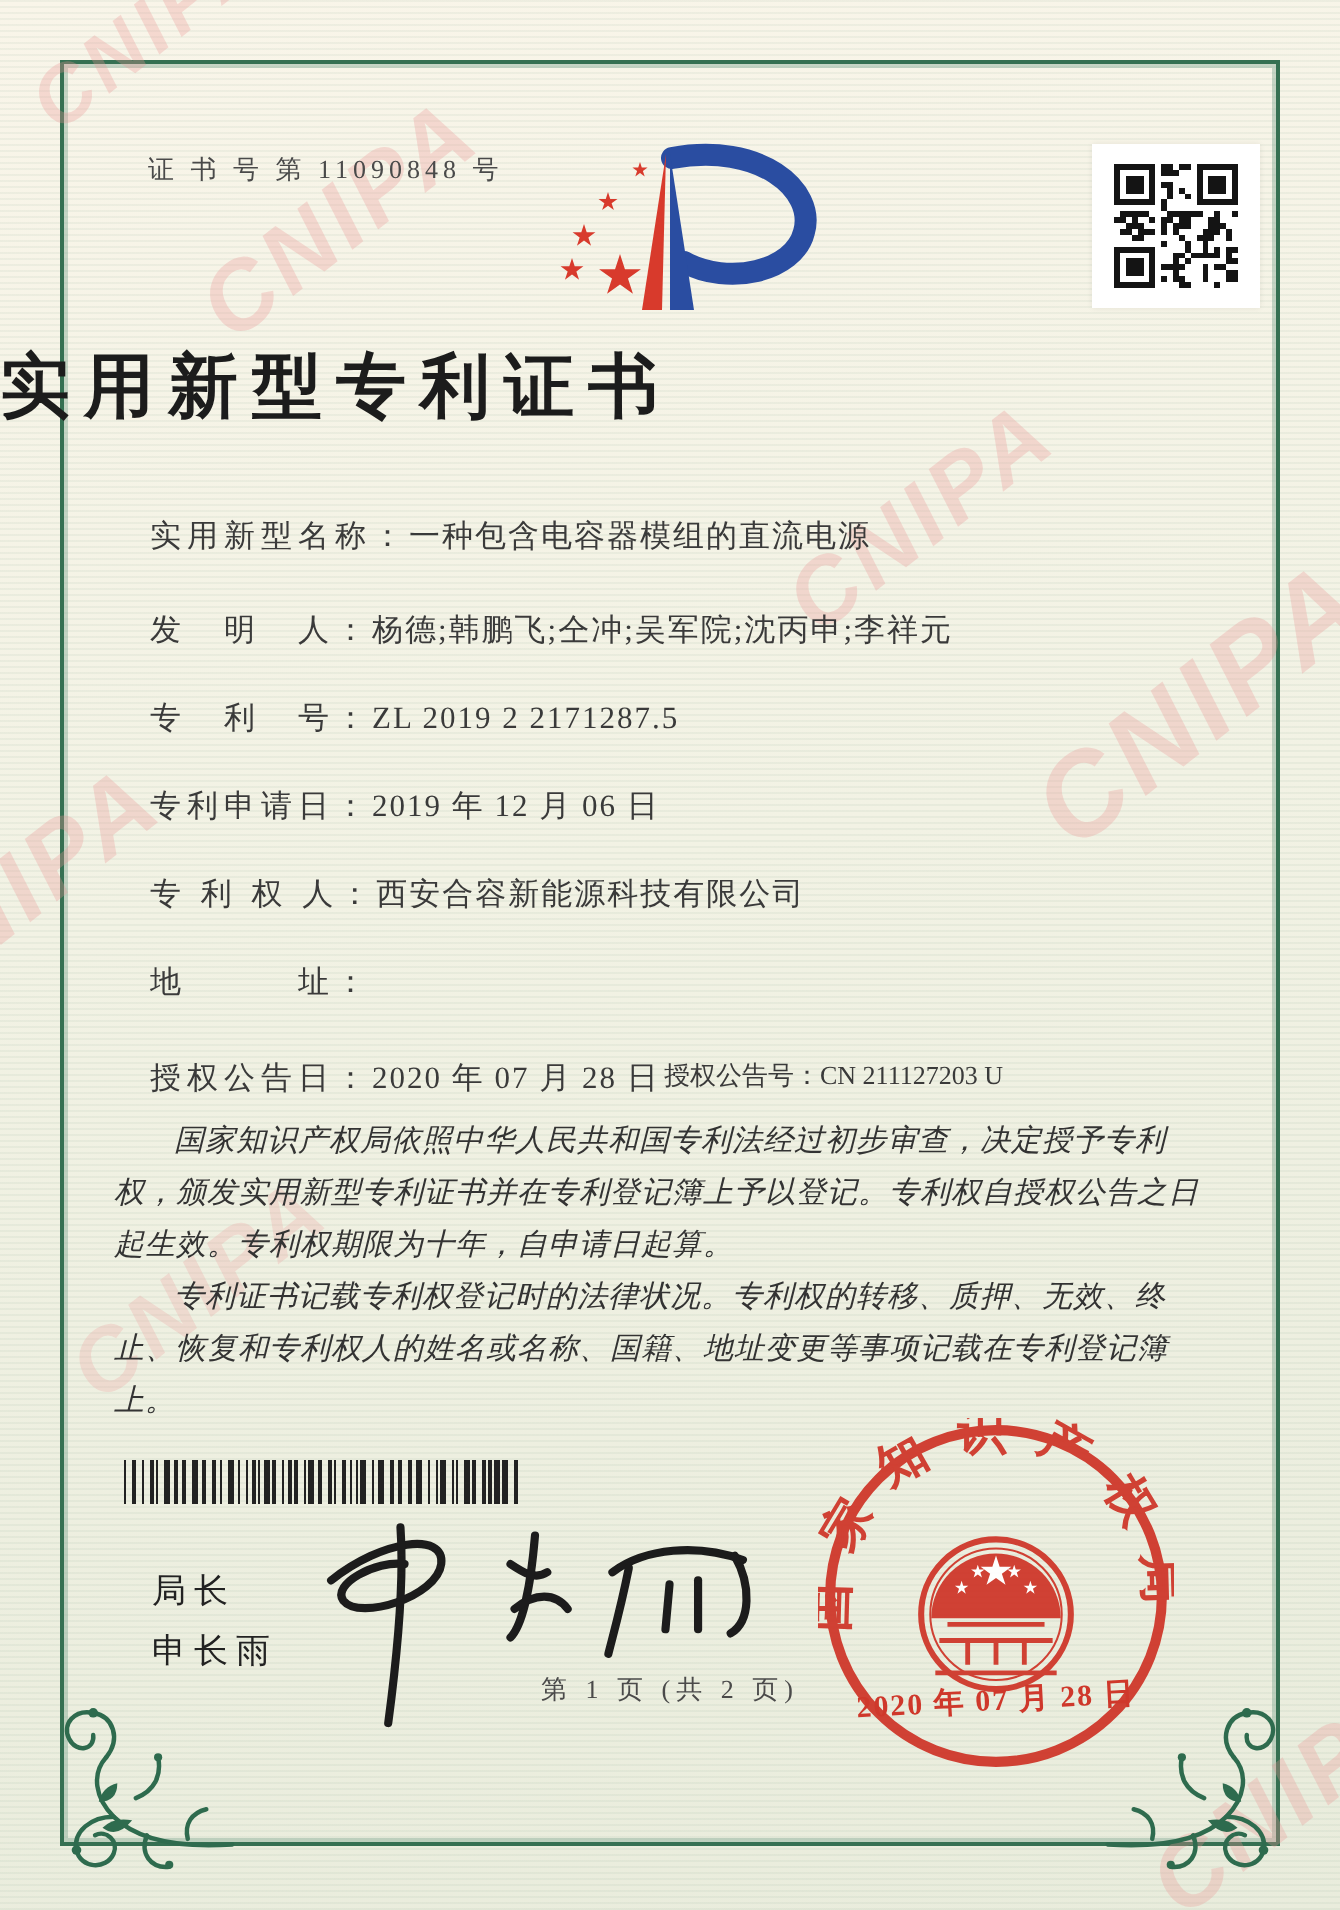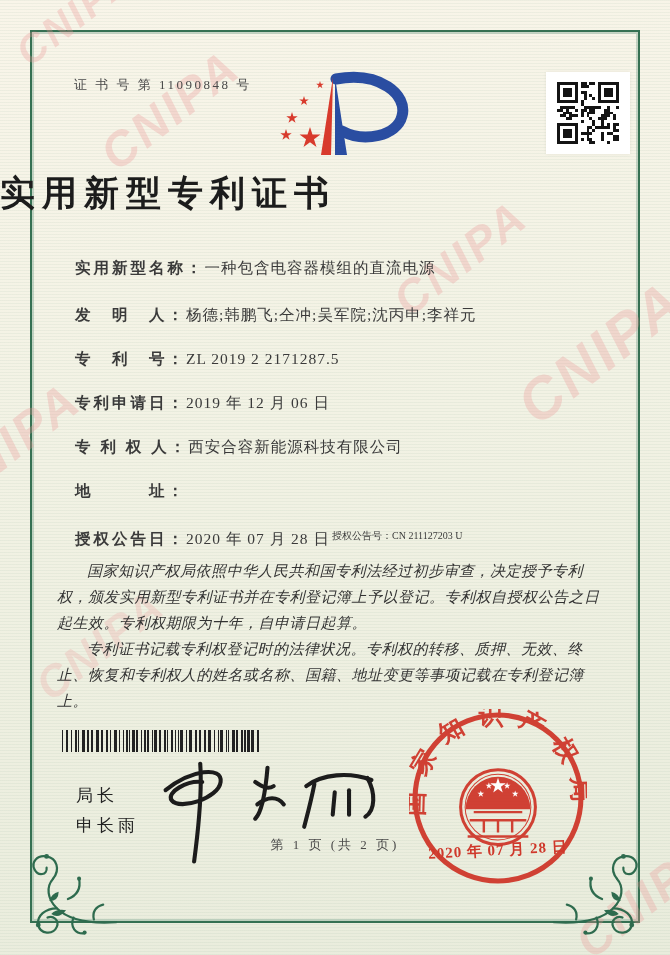--- a/index.html
+++ b/index.html
@@ -15,25 +15,25 @@
     transform:translate(-50%,-50%) rotate(-38deg);white-space:nowrap;}
   .content{position:absolute;inset:0;z-index:4;}
   .cert-no{position:absolute;left:74px;top:76px;font-size:13px;letter-spacing:2.5px;color:#4a4a4a;}
   .logo{position:absolute;left:252px;top:70px;width:170px;height:92px;}
   .qr-box{position:absolute;left:546px;top:72px;width:84px;height:82px;background:#fff;
     box-shadow:0 0 3px rgba(0,0,0,.08);}
   .qr-box svg{display:block;margin:10px auto 0;}
   .title{position:absolute;left:0;right:0;top:170px;text-align:left;font-size:35px;
     font-weight:bold;letter-spacing:7px;color:#1c1c1c;}
   .fld{position:absolute;left:75px;font-size:15.5px;color:#3a3a3a;white-space:nowrap;}
-  .fld .lbl{letter-spacing:3px;font-weight:bold;}
+  .fld .lbl{letter-spacing:3px;}
   .fld .val{letter-spacing:1px;}
   .fld.addr{white-space:normal;display:flex;}
   .fld.addr .val{display:inline-block;width:452px;line-height:23px;vertical-align:top;}
-  .fld2{position:absolute;left:332px;font-size:10px;white-space:nowrap;}
+  .fld2{position:absolute;left:332px;font-size:13px;white-space:nowrap;}
   .paras{position:absolute;left:57px;right:57px;top:558px;}
   .paras p{margin:0;text-indent:2em;font-size:15px;line-height:26px;letter-spacing:.5px;
     color:#333;font-style:italic;}
   .barcode{position:absolute;left:62px;top:730px;}
   .signer-title{position:absolute;left:76px;top:784px;font-size:17px;letter-spacing:4px;color:#222;}
   .signer-name{position:absolute;left:76px;top:814px;font-size:17px;letter-spacing:4px;color:#222;}
   .signature{position:absolute;left:135px;top:750px;}
   .seal{position:absolute;left:409px;top:709px;width:178px;height:178px;z-index:6;opacity:.95;}
   .seal-date{position:absolute;left:411px;top:841px;width:174px;text-align:center;z-index:7;
     font-size:15px;letter-spacing:1px;color:#cf382b;font-weight:bold;transform:rotate(-3deg);}

